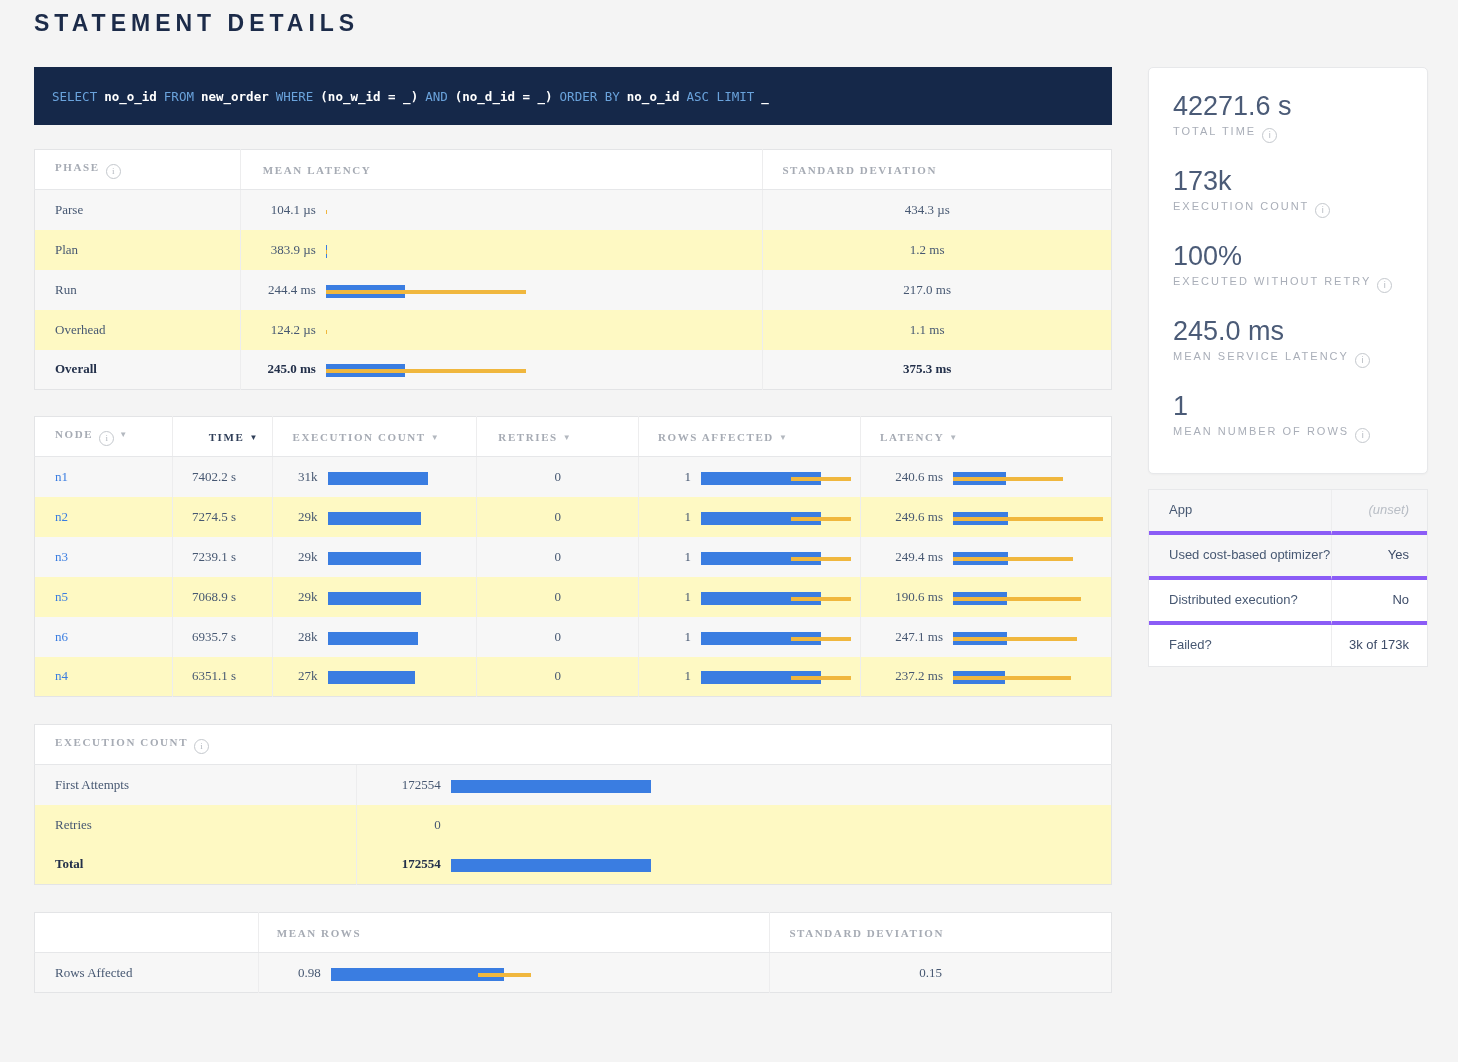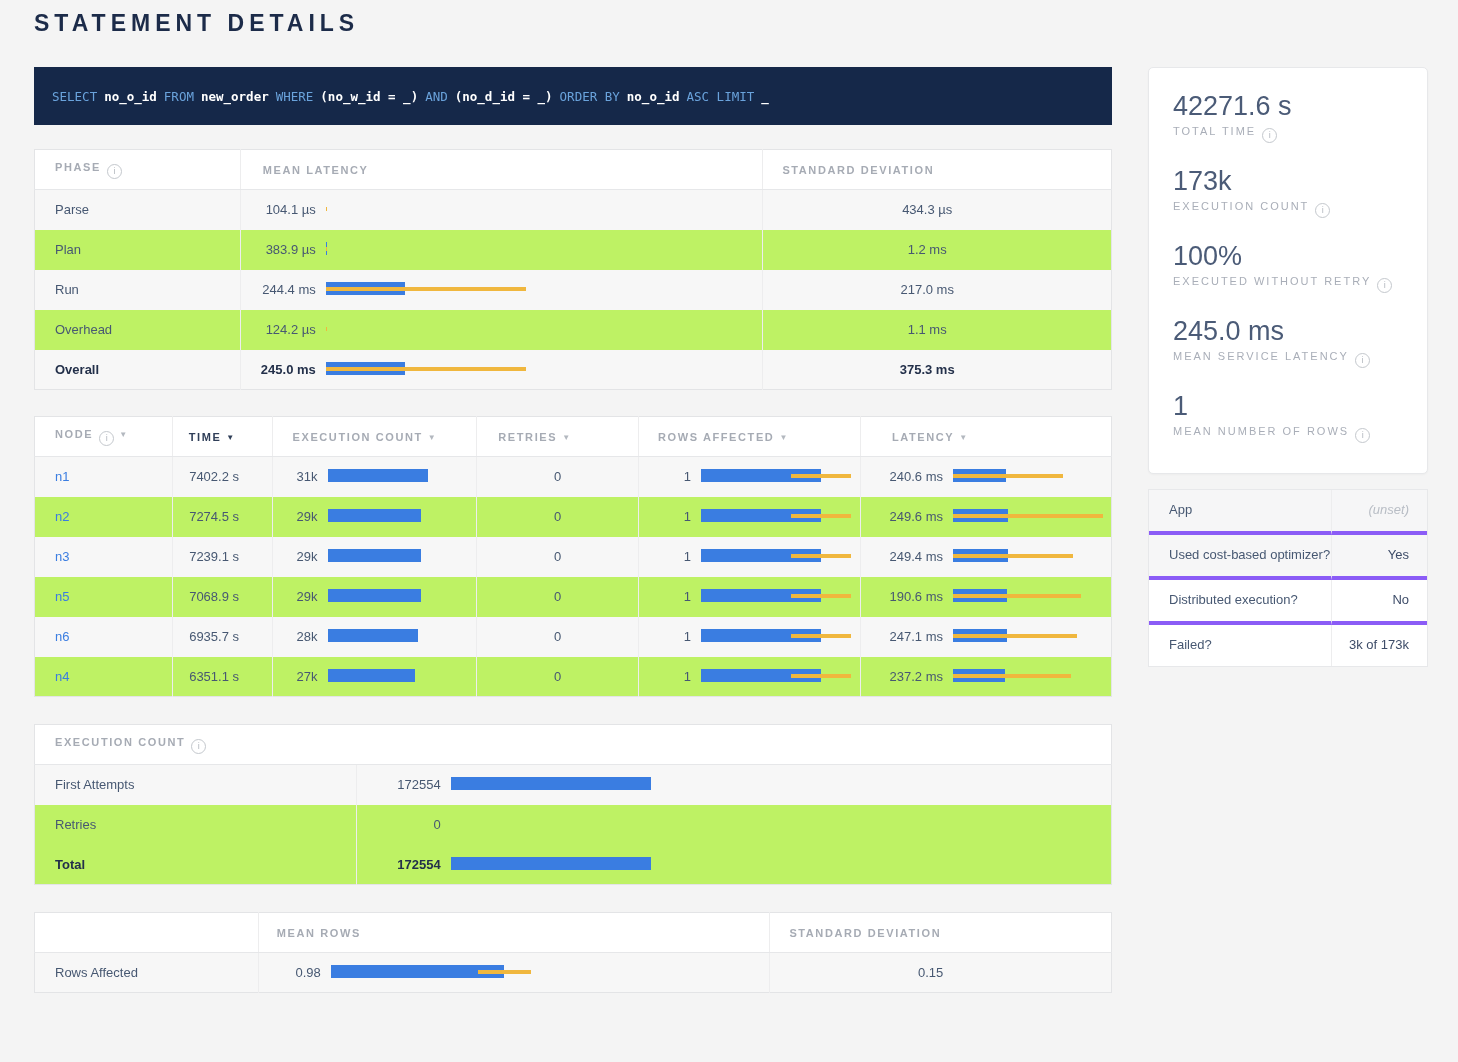--- a/index.html
+++ b/index.html
@@ -11,38 +11,38 @@
   .side-col { width:280px; flex:none; margin-left:36px; }
 
   
   .sql-box { background:#152849; height:58px; display:flex; align-items:center; padding:0 18px; margin-bottom:24px; }
   .sql-box code { font-family:"DejaVu Sans Mono", monospace; font-size:12.5px; }
   .tok { margin-right:7px; }
   .tok.kw { color:#6aa3dc; }
   .tok.id { color:#ffffff; font-weight:700; }
 
   
-  .tbl { display:table; width:100%; background:#bef264; border:1px solid #e3e4e6; border-collapse:collapse; }
+  .tbl { display:table; width:100%; background:#fef9c3; border:1px solid #e3e4e6; border-collapse:collapse;font-family:Liberation Serif, serif; }
   .tr { display:table-row; }
   .tr.alt .cell { background:#f7f7f7; }
   .cell { display:table-cell; vertical-align:middle; height:40px; border-right:1px solid #ededee; font-size:13px; color:#475872; }
   .cell:last-child { border-right:none; }
   .tr.hdr .cell { background:#fff; border-bottom:1px solid #e6e7e9; font-size:11px; font-weight:700; letter-spacing:1.6px; color:#a6abb4; }
   .pad-l { padding-left:20px; }
   .pad-r { padding-right:20px; }
   .t-right { text-align:center; }
   .t-center { text-align:center; }
   .bold-row .cell { font-weight:700; color:#23304a; }
   .link { color:#3a7de1; cursor:pointer; }
 
   .mb26 { margin-bottom:26px; }
   .mb27 { margin-bottom:27px; }
 
   
-  .valbar { display:flex; align-items:flex-start; }
+  .valbar { display:flex; align-items:flex-end; }
   .val { text-align:right; flex:none; margin-right:10px; }
   .bar-area { position:relative; height:13px; flex:none; }
   .w100 { width:100px; } .w150 { width:150px; } .w200 { width:200px; }
   .bar-blue { position:absolute; left:0; top:0; height:100%; background:#3a7de1; }
   .bar-dev { position:absolute; top:5px; height:4px; background:#f0b73e; }
 
   
   .info-icon { display:inline-block; width:15px; height:15px; border:1px solid #c4c8cd; border-radius:50%; color:#b3b8bf; font-size:9px; line-height:13px; text-align:center; font-weight:400; letter-spacing:0; vertical-align:-3px; margin-left:6px; cursor:pointer; }
   .sort-arrow { font-size:8px; color:#b3b8bf; margin-left:5px; vertical-align:1px; }
   .sort-arrow.active { color:#2f3e58; }
@@ -151,25 +151,25 @@
                 </div>
               </div>
             </div>
           <div class="cell t-right pad-r">375.3 ms</div>
         </div>
       </div>
 
       <div class="tbl mb27">
         <div class="tr hdr">
           <div class="cell pad-l node-c1"><span>NODE</span><span class="info-icon">i</span><span class="sort-arrow">▼</span></div>
-          <div class="cell node-c2 hdr-active" style="padding-left:16px;"><span>TIME</span><span class="sort-arrow active">▼</span></div>
+          <div class="cell node-c2 hdr-active" style="padding-left:36px;"><span>TIME</span><span class="sort-arrow active">▼</span></div>
           <div class="cell node-c3" style="padding-left:20px;"><span>EXECUTION COUNT</span><span class="sort-arrow">▼</span></div>
           <div class="cell node-c4" style="padding-left:21px;"><span>RETRIES</span><span class="sort-arrow">▼</span></div>
           <div class="cell node-c5" style="padding-left:19px;"><span>ROWS AFFECTED</span><span class="sort-arrow">▼</span></div>
-          <div class="cell node-c6" style="padding-left:31px;margin-left:24px;"><span>LATENCY</span><span class="sort-arrow">▼</span></div>
+          <div class="cell node-c6" style="padding-left:19px;margin-left:24px;"><span>LATENCY</span><span class="sort-arrow">▼</span></div>
         </div>
 
         <div class="tr alt">
           <div class="cell pad-l"><span class="link">n1</span></div>
           <div class="cell t-right" style="padding-right:16px;">7402.2 s</div>
           <div class="cell">
               <div class="valbar">
                 <span class="val" style="width:45px">31k</span>
                 <div class="bar-area w100">
                   <div class="bar-blue" style="width: 100%;"></div>

